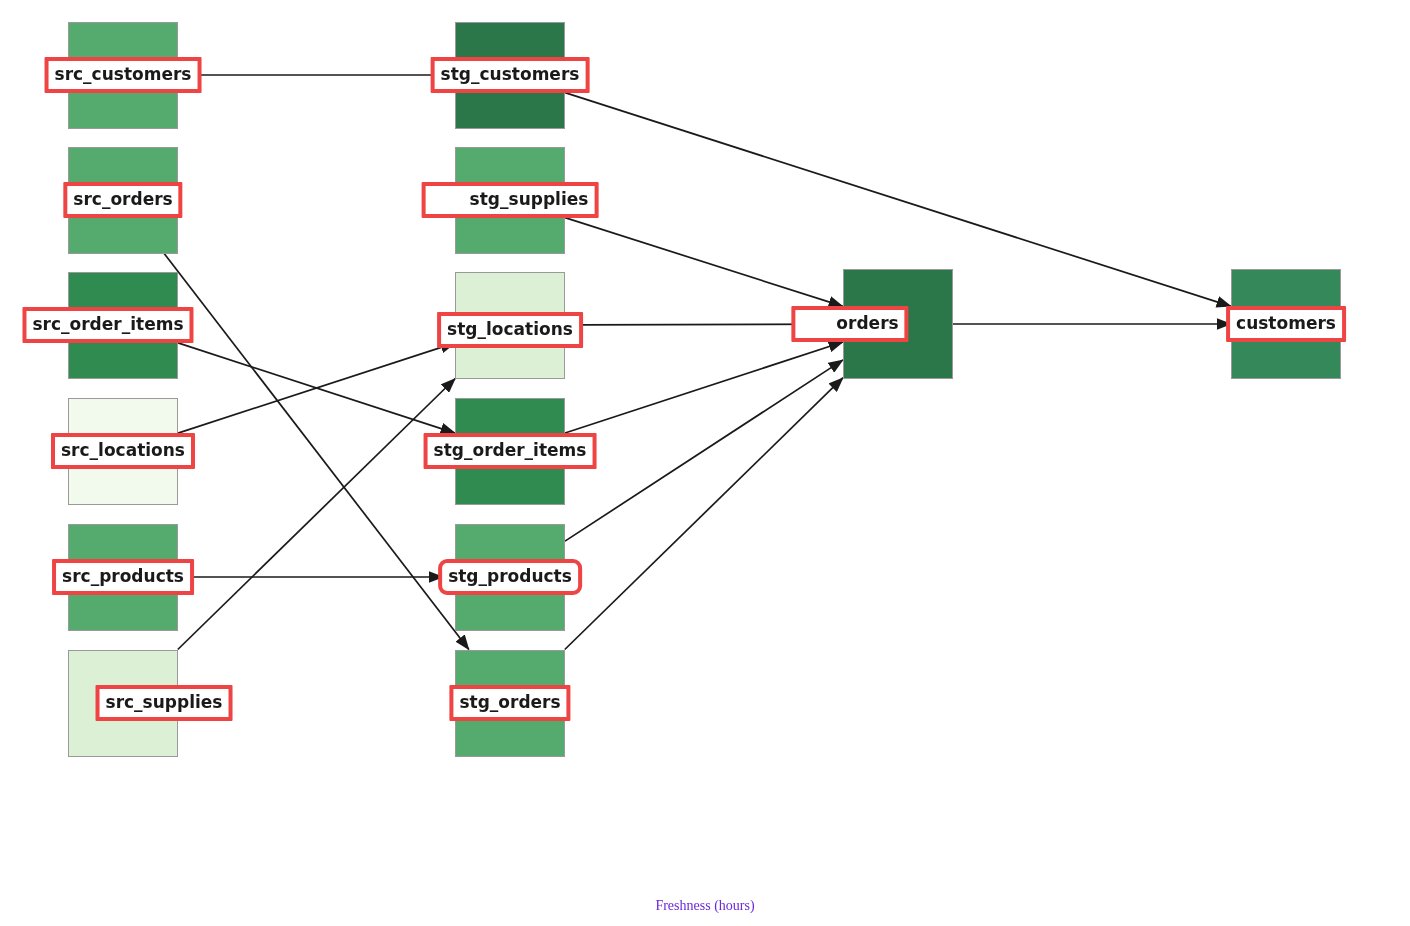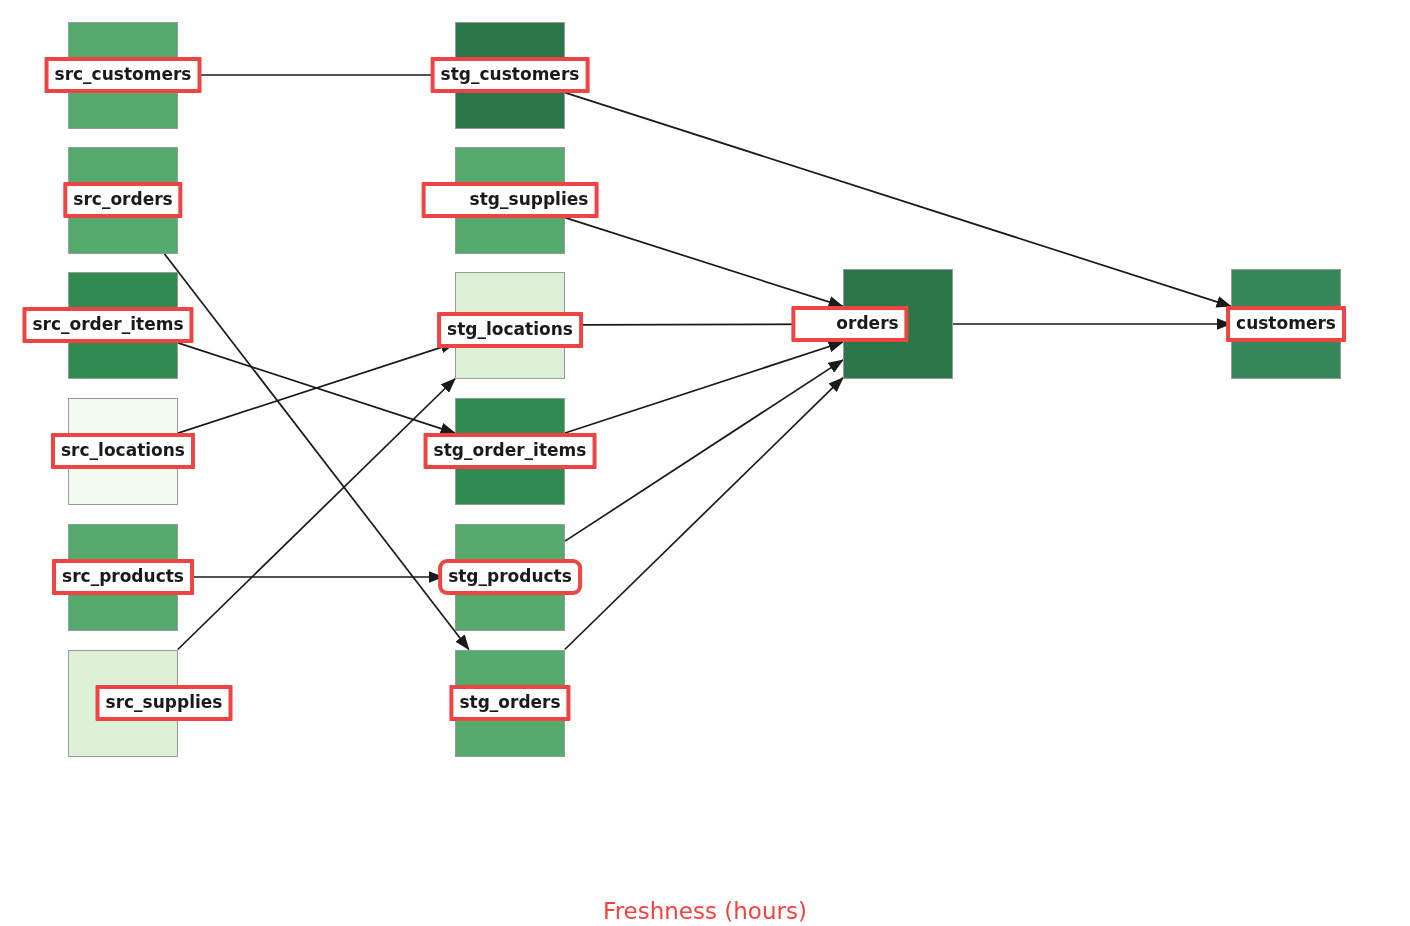--- a/index.html
+++ b/index.html
@@ -90,23 +90,24 @@
     font-size: 22px;
     color: #111;
     transform: translateX(-50%);
     white-space: nowrap;
   }
   #cb-axis-label {
     position: absolute;
     left: 705px;
     top: 898px;
     transform: translateX(-50%);
-    font-size: 23px;
-    color: #ef4444;
+    font-size: 14px;
+    color: #6d28d9;
     white-space: nowrap;
+    font-family: Liberation Serif, serif;
   }
 </style>
 </head>
 <body>
 
 <div id="stage">
 
   <svg id="edge-layer" viewBox="0 0 1410 926" xmlns="http://www.w3.org/2000/svg">
     <defs>
       <marker id="arrowhead" markerWidth="9" markerHeight="7" refX="8.5" refY="3.5" orient="auto" markerUnits="strokeWidth">

